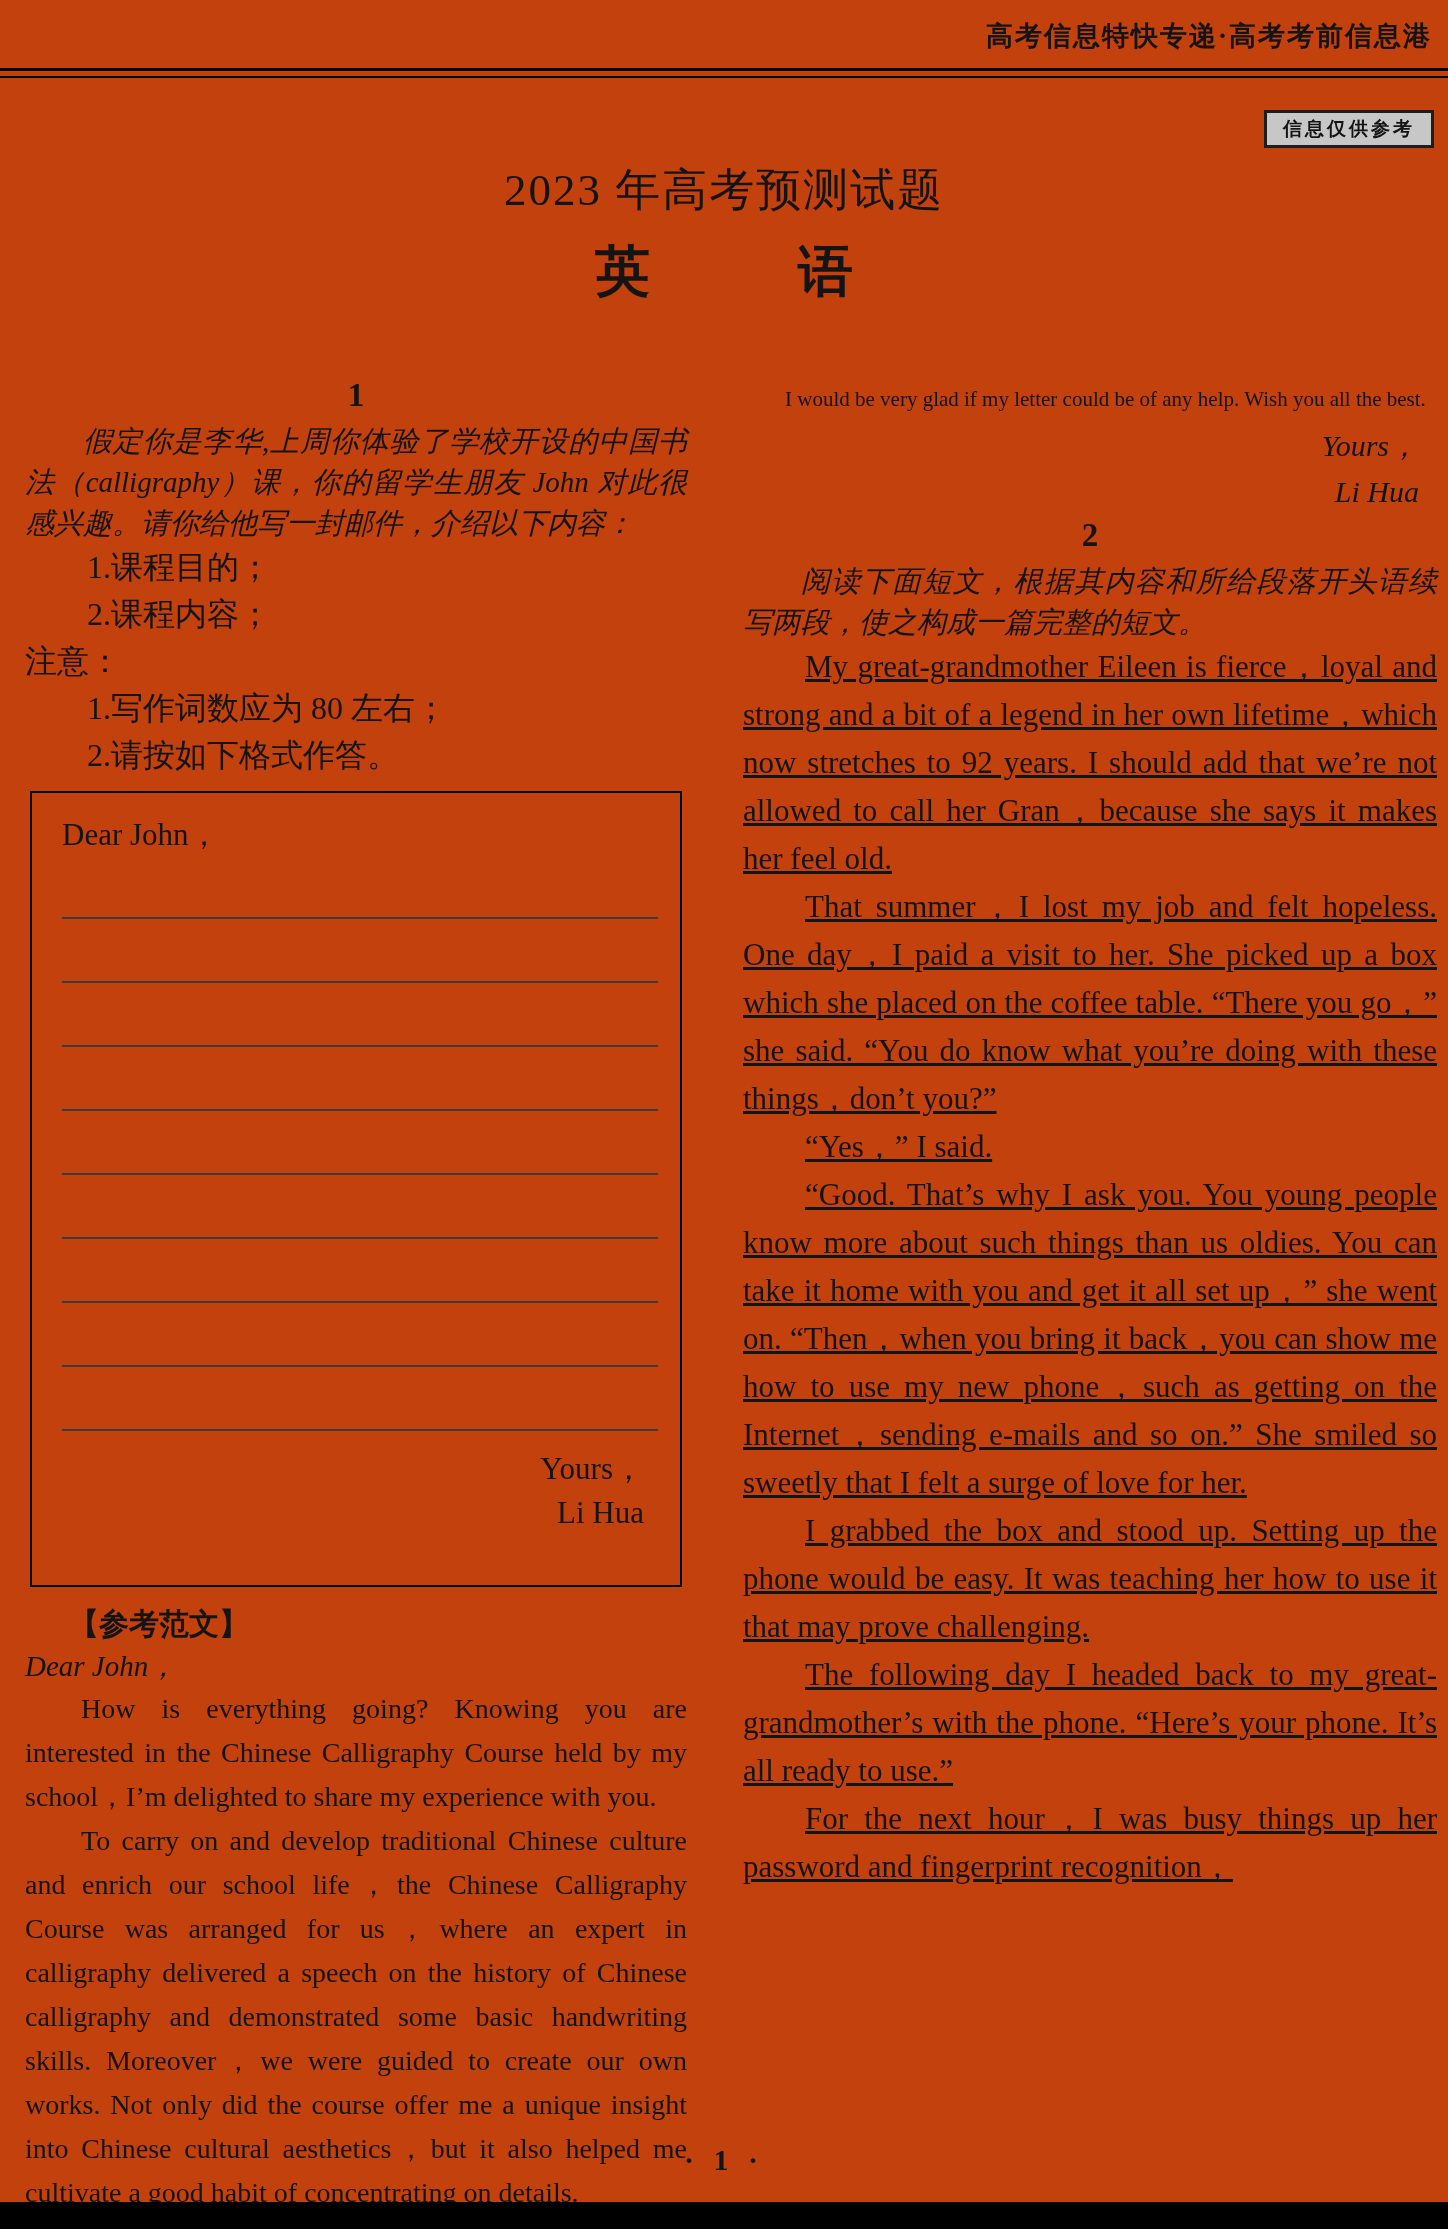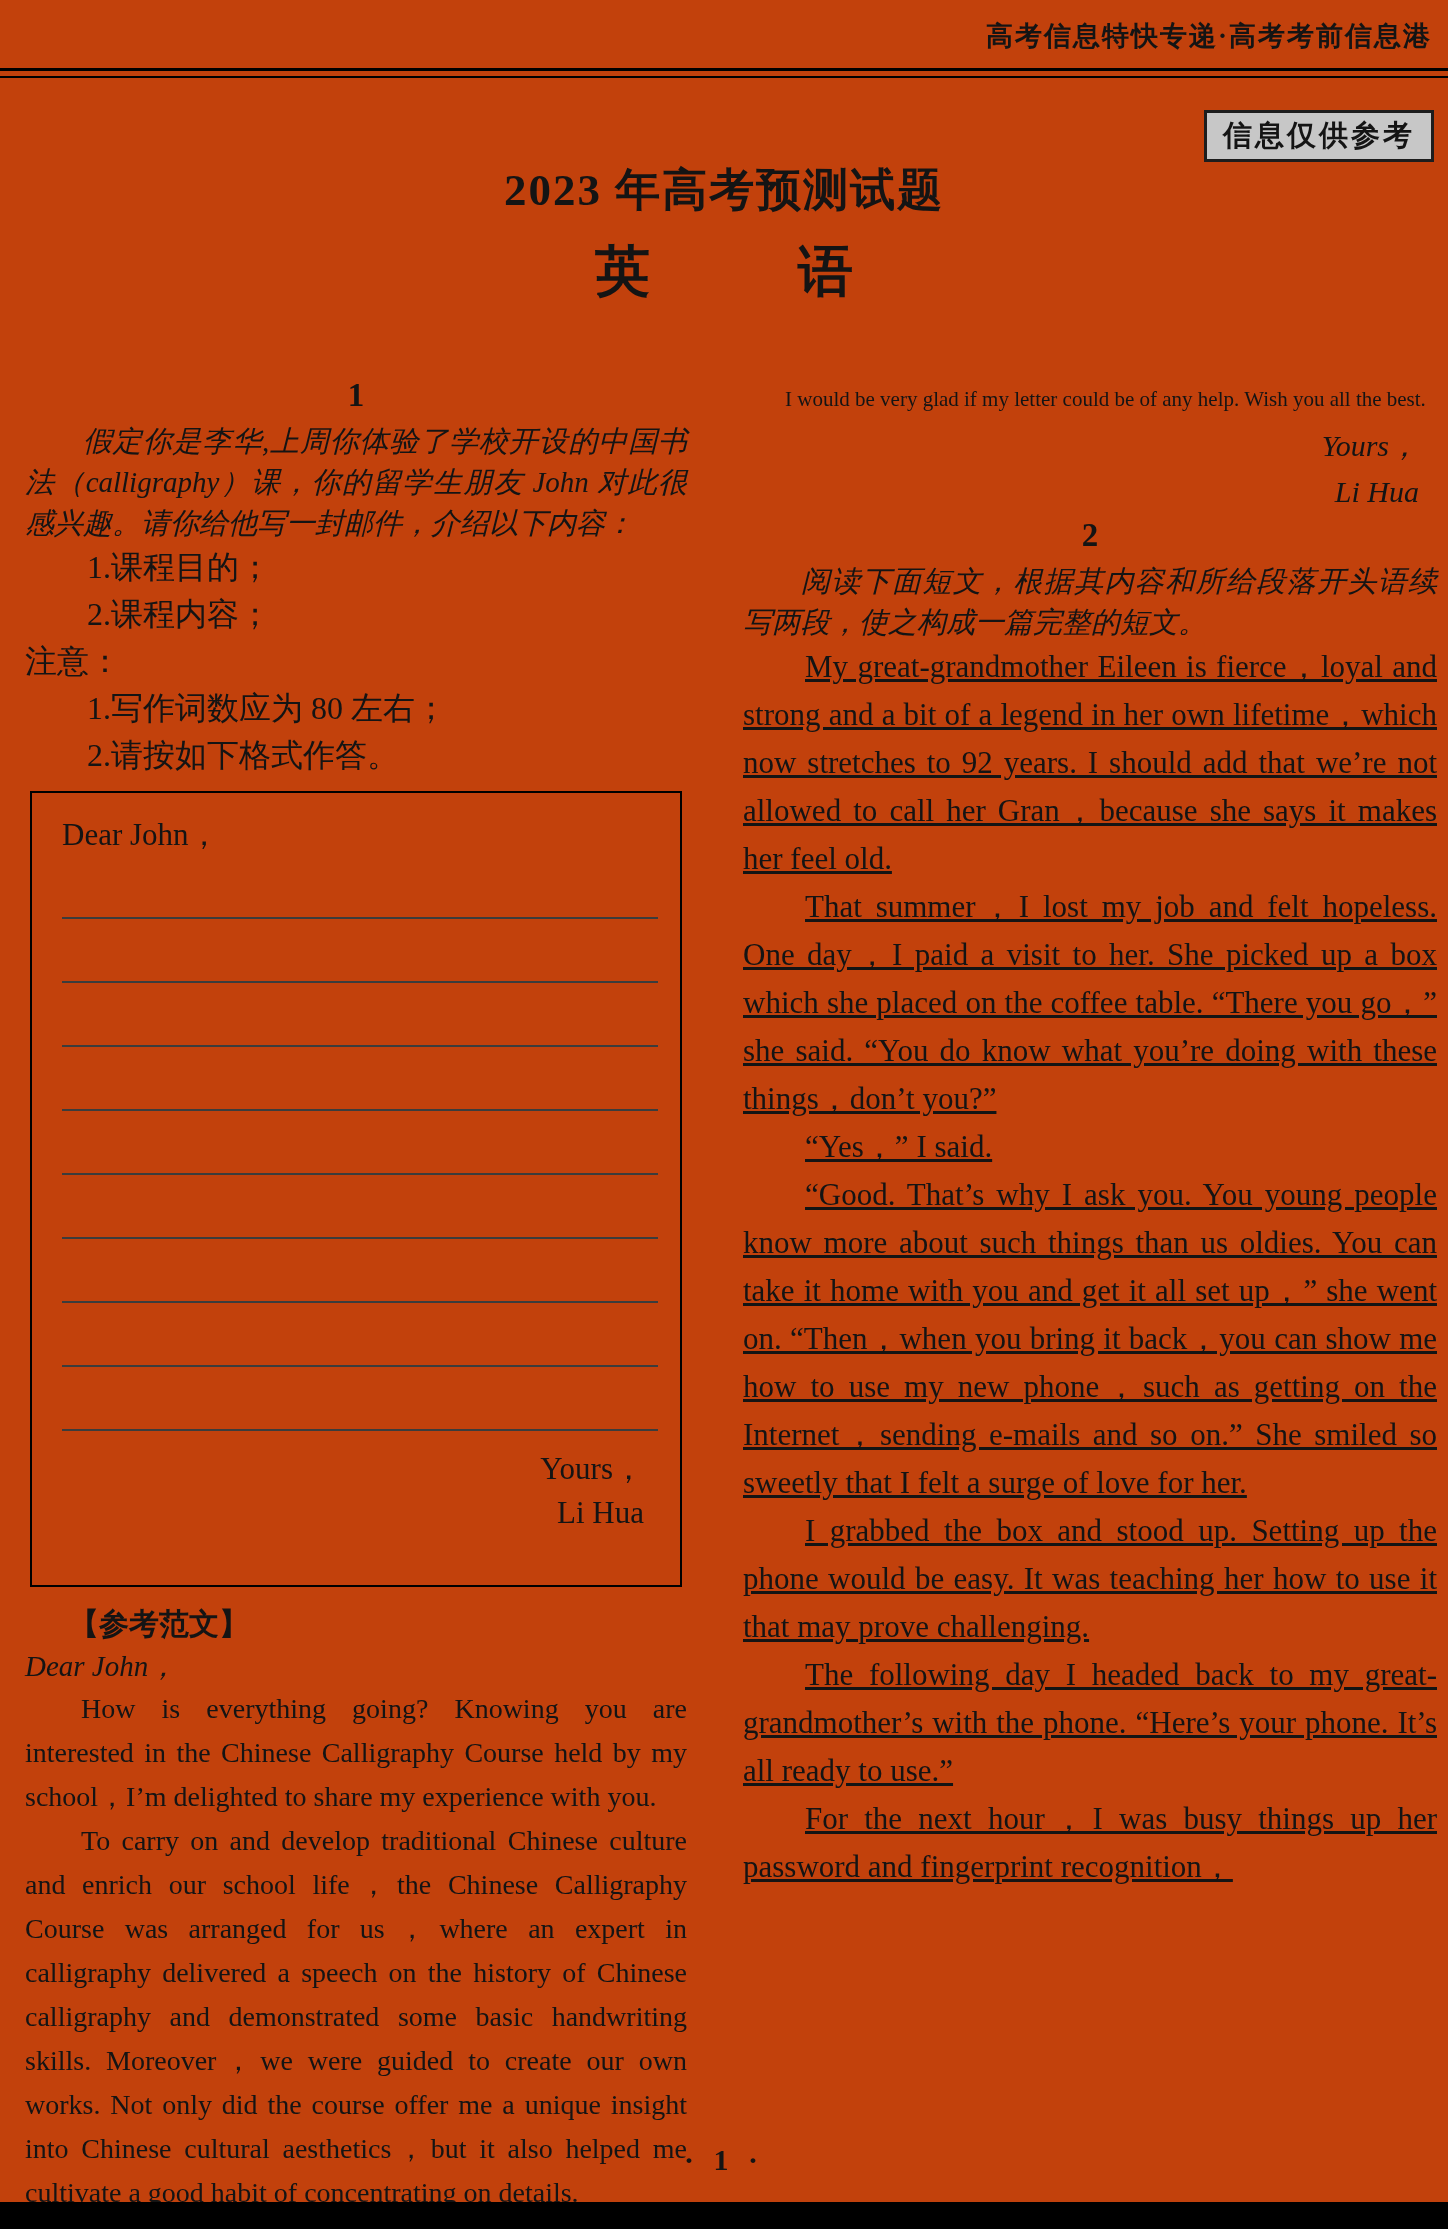--- a/index.html
+++ b/index.html
@@ -18,27 +18,27 @@
     font-size:27px;font-weight:bold;letter-spacing:2px;
   }
   .hdr-rule{
     position:absolute;top:68px;left:0;width:1448px;height:5px;
     border-top:3px solid #000;border-bottom:2px solid #000;
   }
   .badge{
     position:absolute;top:110px;right:14px;
     background:#c7c7c7;border:3px solid #1d1d1d;
     padding:3px 16px;
-    font-size:29px;font-weight:bold;letter-spacing:3px;
+    font-size:19px;font-weight:bold;letter-spacing:3px;
     font-family:"Liberation Sans","DejaVu Sans",sans-serif;
   }
   
   .title{
     position:absolute;top:160px;left:0;width:100%;
-    text-align:center;font-size:45px;font-weight:bold;letter-spacing:2px;
+    text-align:center;font-size:45px;font-weight:normal;letter-spacing:2px;
   }
   .subject{
     position:absolute;top:235px;left:0;width:100%;
     display:flex;justify-content:center;gap:148px;
     font-size:55px;font-weight:bold;
   }
   
   .cols{
     position:absolute;top:375px;left:25px;width:1412px;
     display:flex;gap:56px;

